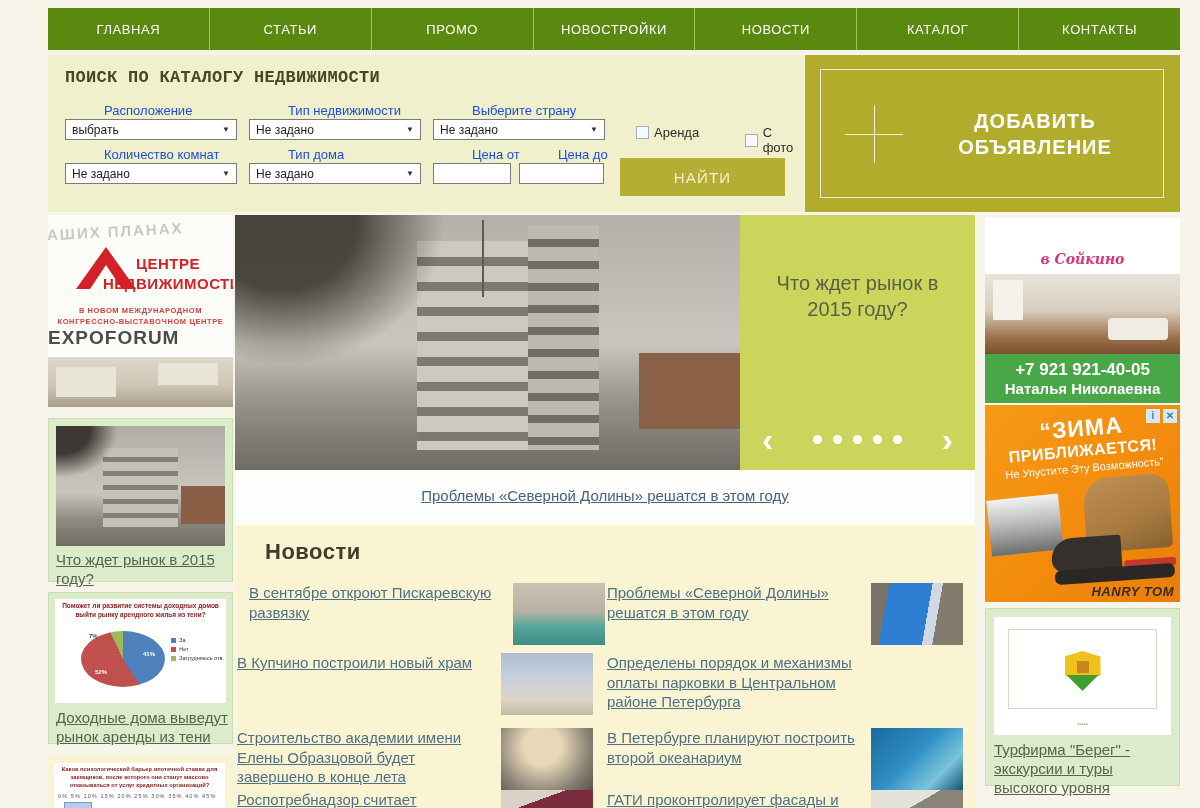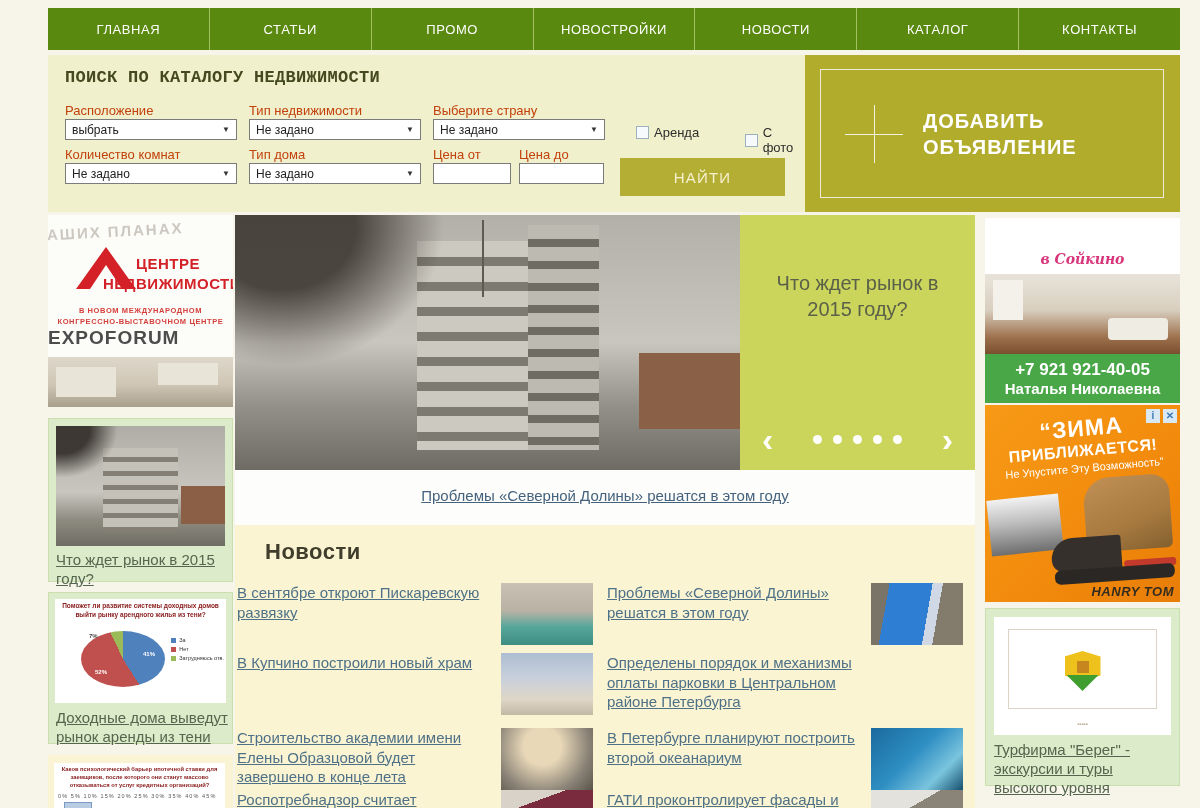--- a/index.html
+++ b/index.html
@@ -9,40 +9,40 @@
 
   
   #nav{left:48px;top:8px;width:1132px;height:42px;background:#5a890f;display:flex;}
   .nav-item{flex:1;display:flex;align-items:center;justify-content:center;
     color:#fff;font-size:13px;letter-spacing:.6px;cursor:pointer;position:relative;}
   .nav-item + .nav-item{border-left:1px solid #a3c163;}
 
   
   #search{left:48px;top:55px;width:757px;height:157px;background:#f0f0cc;}
   #search-title{left:17px;top:13px;font-size:17px;font-weight:bold;color:#45491e;letter-spacing:.3px;font-family:Liberation Mono, monospace;}
-  .flab{position:absolute;font-size:13px;color:#c2410c;}
+  .flab{position:absolute;font-size:13px;color:#1d4ed8;margin-left:39px;}
   .sel{position:absolute;height:21px;width:172px;background:#fff;border:1px solid #7b7b7b;
     box-sizing:border-box;display:flex;align-items:center;justify-content:space-between;
     padding:0 6px;font-size:12px;color:#222;cursor:pointer;}
   .sel .car{font-size:8px;color:#333;}
   .tin{position:absolute;height:21px;background:#fff;border:1px solid #7b7b7b;box-sizing:border-box;}
   .chk{position:absolute;display:flex;align-items:center;font-size:13px;color:#2c2c2c;cursor:pointer;}
   .chk .box{width:11px;height:11px;background:#f6fafc;border:1px solid #9cb0bd;margin-right:5px;display:inline-block;}
   #find-btn{left:572px;top:103px;width:165px;height:38px;background:#b5ae34;border:none;
     color:#f5f0ce;font-size:15px;letter-spacing:1.2px;cursor:pointer;display:flex;
     align-items:center;justify-content:center;}
 
   
   #add{left:805px;top:55px;width:375px;height:157px;background:#b2ac2d;cursor:pointer;}
   #add .frame{position:absolute;left:15px;top:14px;right:16px;bottom:14px;border:1px solid #eceadb;}
   #add .plus{position:absolute;left:40px;top:50%;width:58px;height:58px;transform:translateY(-50%);}
   #add .plus::before{content:"";position:absolute;left:0;top:50%;width:100%;height:1px;background:#f2f0e0;}
   #add .plus::after{content:"";position:absolute;top:0;left:50%;height:100%;width:1px;background:#f2f0e0;}
   #add .lbl{position:absolute;left:118px;top:50%;transform:translateY(-50%);width:224px;
-    text-align:left;color:#fff;font-size:20px;font-weight:bold;letter-spacing:1px;line-height:1.3;}
+    text-align:center;color:#fff;font-size:20px;font-weight:bold;letter-spacing:1px;line-height:1.3;}
 
   
   #fair-ad{left:48px;top:215px;width:185px;height:192px;background:#fcfcf9;overflow:hidden;cursor:pointer;}
   #fair-ad .ghost{position:absolute;left:-14px;top:6px;width:230px;color:#ccc8c0;font-weight:bold;
     font-size:15px;letter-spacing:2px;transform:rotate(-3deg);white-space:nowrap;}
   #fair-ad .brand1{position:absolute;left:88px;top:40px;color:#d32127;font-weight:bold;font-size:15px;letter-spacing:.5px;}
   #fair-ad .brand2{position:absolute;left:55px;top:60px;color:#d32127;font-weight:bold;font-size:15px;letter-spacing:.5px;}
   #fair-ad .sub{position:absolute;left:0;top:90px;width:100%;text-align:center;color:#d4403c;
     font-size:7.5px;font-weight:bold;letter-spacing:.6px;line-height:1.5;}
   #fair-ad .venue{position:absolute;left:0;top:112px;width:100%;text-align:left;color:#4c4c4c;
@@ -308,21 +308,21 @@
     </div>
   </div>
 
   <div id="caption" class="abs" data-interactable="false">
     <a data-interactable="true">Проблемы «Северной Долины» решатся в этом году</a>
   </div>
 
   <div id="news" class="abs" data-interactable="false">
     <div id="news-title" data-interactable="false">Новости</div>
 
-    <div class="news-item" style="left:0;top:58px;padding-left:30px;" data-interactable="false">
+    <div class="news-item" style="left:12px;top:58px;padding-left:30px;" data-interactable="false">
       <a class="t" data-interactable="true">В сентябре откроют Пискаревскую развязку</a>
       <div class="th" style="background:linear-gradient(180deg,#c9c2b4 0%,#b9b2a4 45%,#59a79b 70%,#3d8d82 100%);" data-interactable="true"></div>
     </div>
     <div class="news-item" style="left:0;top:128px;" data-interactable="false">
       <a class="t" data-interactable="true">В Купчино построили новый храм</a>
       <div class="th" style="background:linear-gradient(180deg,#aebdd2 0%,#c8d0dc 40%,#ded6c6 75%,#c2b8a4 100%);" data-interactable="true"></div>
     </div>
     <div class="news-item" style="left:0;top:203px;" data-interactable="false">
       <a class="t" data-interactable="true">Строительство академии имени Елены Образцовой будет завершено в конце лета</a>
       <div class="th" style="background:radial-gradient(circle at 45% 30%,#e8d8b8 0 28%,#8a8276 70%,#5a544a 100%);" data-interactable="true"></div>

